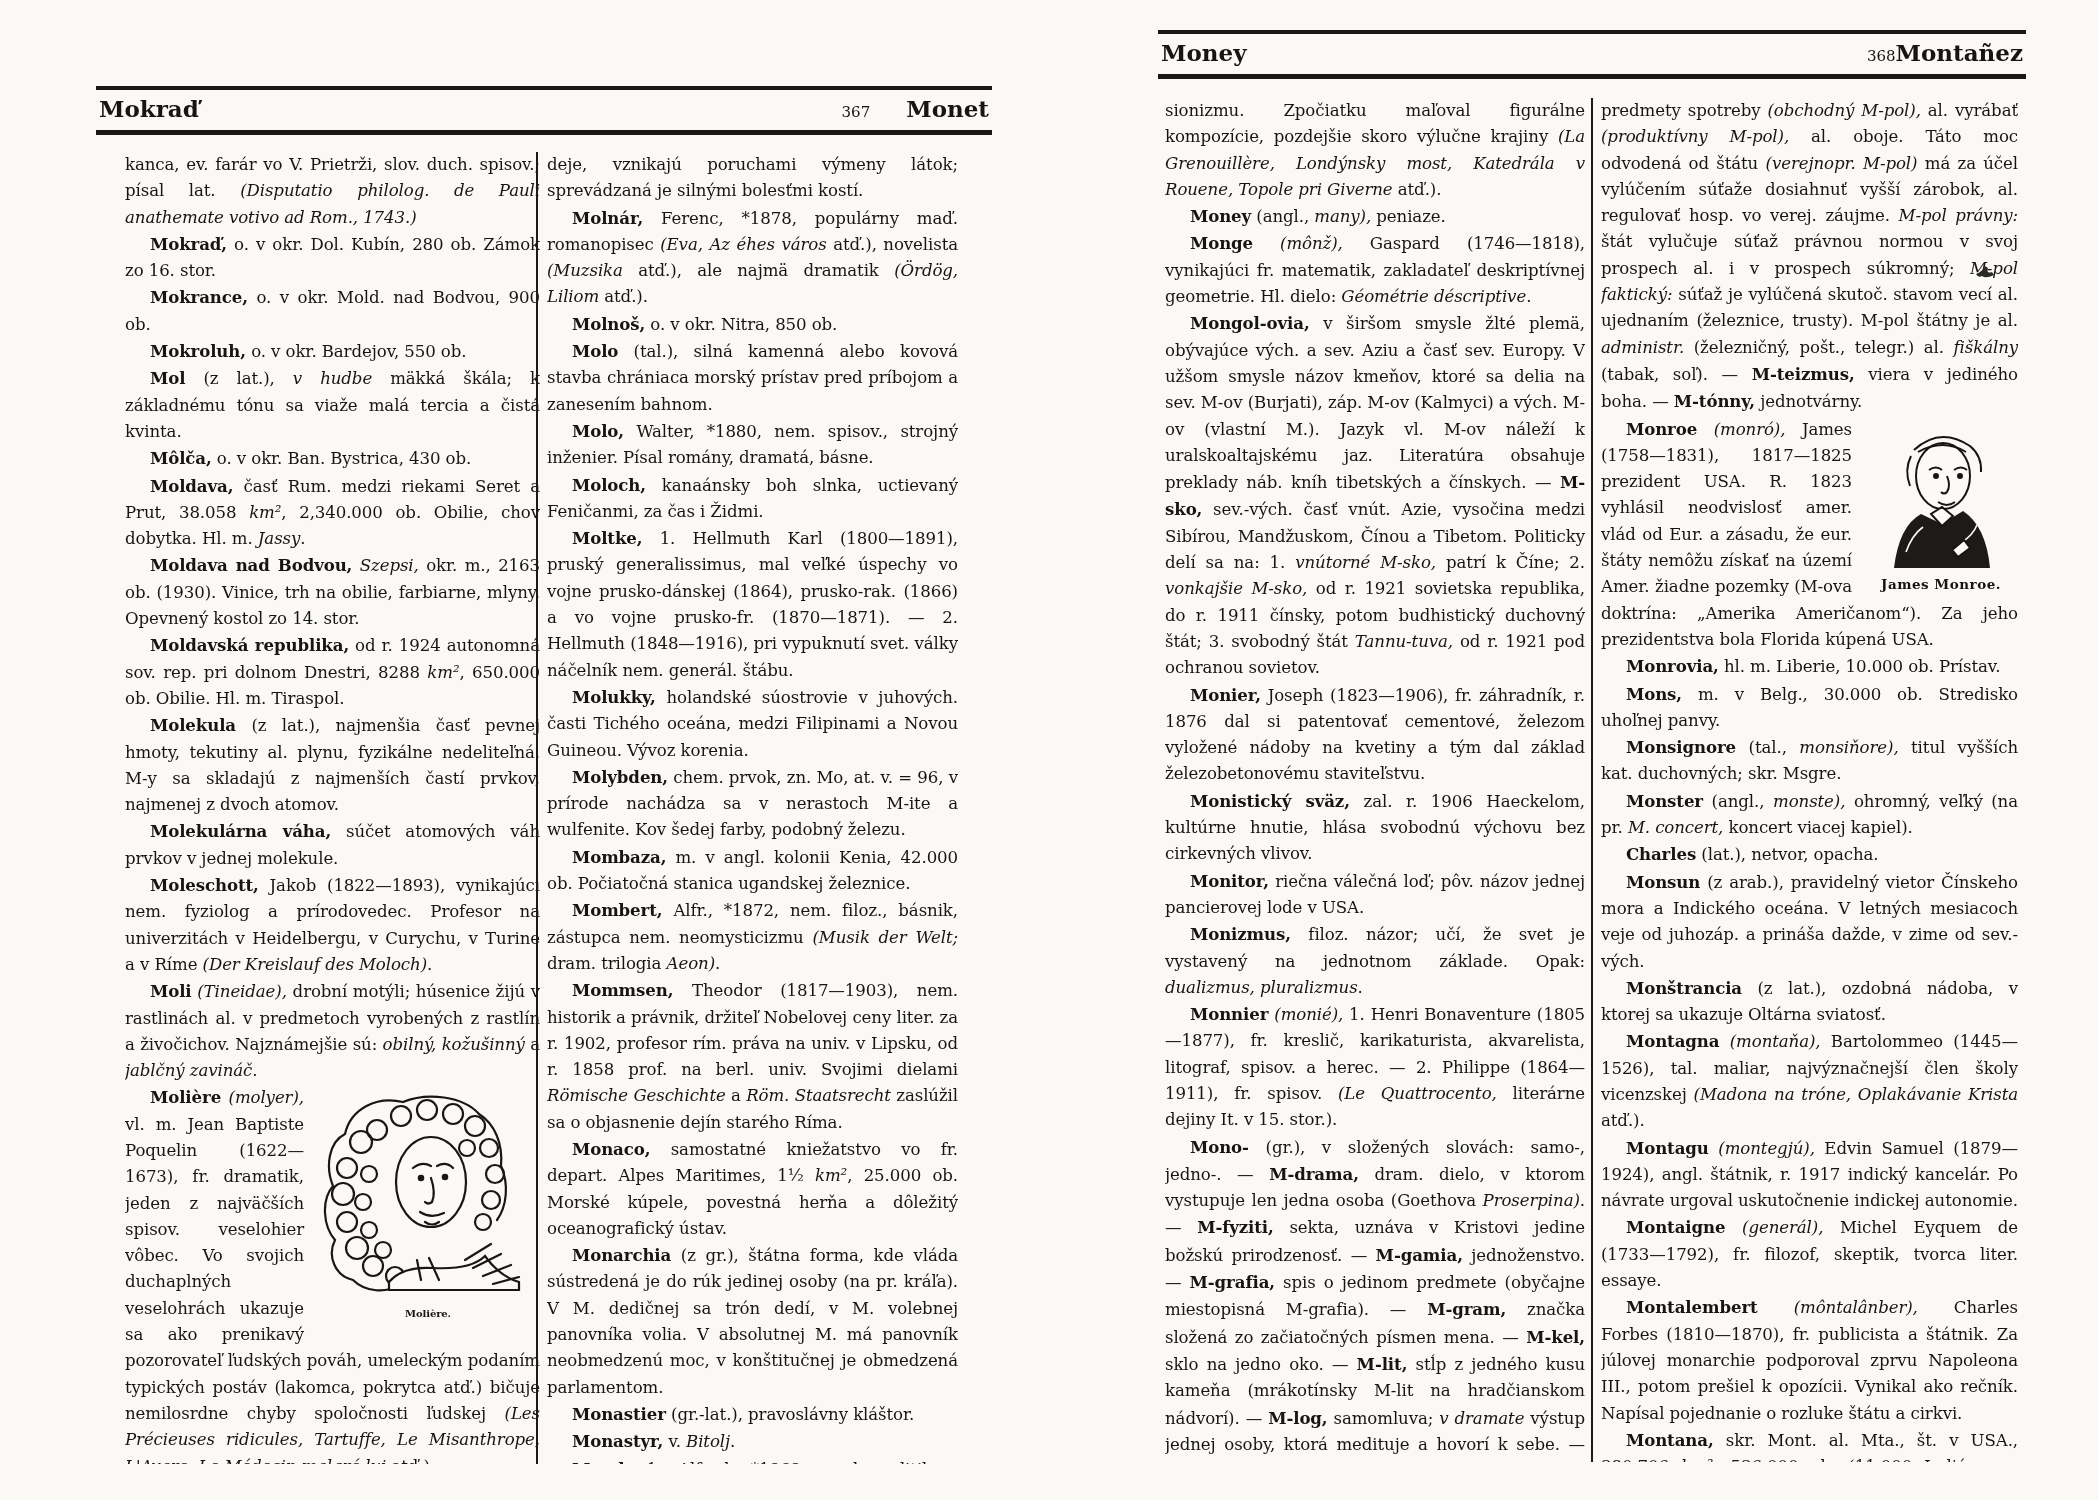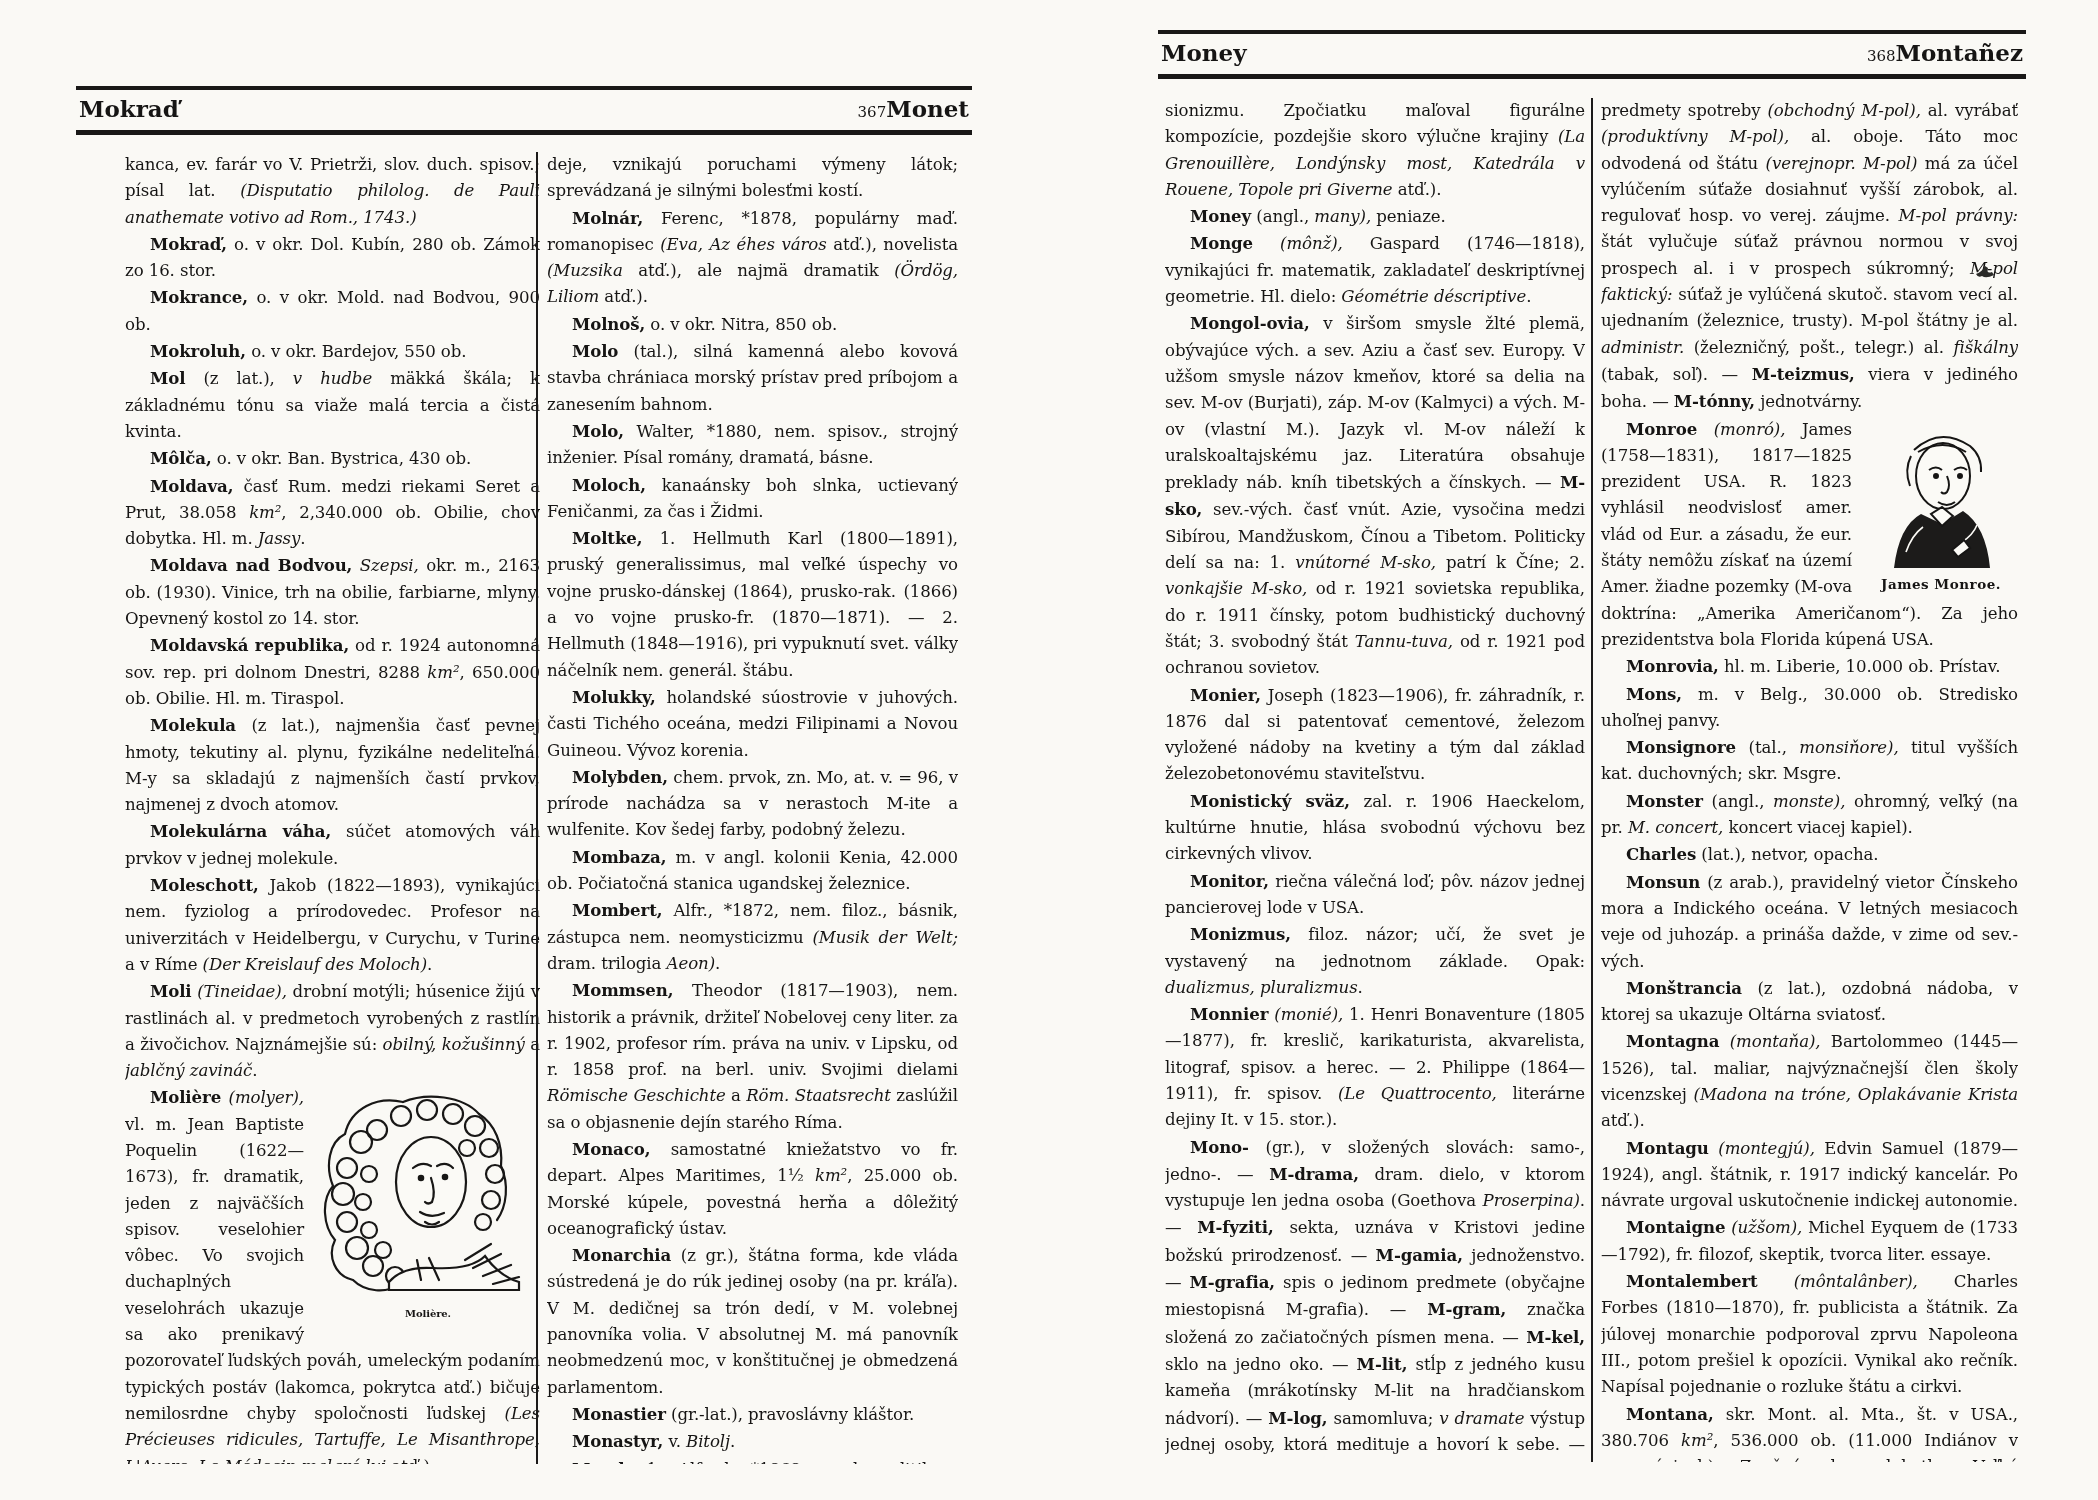--- a/index.html
+++ b/index.html
@@ -10,21 +10,21 @@
     color:#161514;
     overflow:hidden;
   }
   .sheet{position:absolute;inset:0;background:#faf9f5;}
   
   .running-head{
     position:absolute;display:flex;align-items:baseline;
     border-top:4px solid #191817;border-bottom:5px solid #191817;
     padding:6px 3px 5px 3px;font-size:23px;line-height:26px;
   }
-  .rh-left{left:76px;top:86px;width:890px;}
+  .rh-left{left:96px;top:86px;width:890px;gap:36px;}
   .rh-right{left:1158px;top:30px;width:862px;}
   .rh-word{font-weight:bold;}
   .rh-num{flex:1;text-align:right;font-weight:normal;font-size:15px;}
   
   .col{
     position:absolute;text-align:justify;
     font-size:16.6px;line-height:26.3px;letter-spacing:-0.1px;
     overflow:hidden;
   }
   #col-0-0{left:125px;top:152px;width:415px;height:1312px;}
@@ -182,21 +182,21 @@
   </span><span class="bold">Monroe</span><span class="ital"> (monró),</span><span> James (1758—1831), 1817—1825 prezident USA. R. 1823 vyhlásil neodvislosť amer. vlád od Eur. a zásadu, že eur. štáty nemôžu získať na území Amer. žiadne pozemky (M-ova doktrína: „Amerika Američanom“). Za jeho prezidentstva bola Florida kúpená USA.</span></p>
       <p class="par"><span class="bold">Monrovia,</span><span> hl. m. Liberie, 10.000 ob. Prístav.</span></p>
       <p class="par"><span class="bold">Mons,</span><span> m. v Belg., 30.000 ob. Stredisko uhoľnej panvy.</span></p>
       <p class="par"><span class="bold">Monsignore</span><span> (tal., </span><span class="ital">monsiňore),</span><span> titul vyšších kat. duchovných; skr. Msgre.</span></p>
       <p class="par"><span class="bold">Monster</span><span> (angl., </span><span class="ital">monste),</span><span> ohromný, veľký (na pr. </span><span class="ital">M. concert,</span><span> koncert viacej kapiel).</span></p>
       <p class="par"><span class="bold">Charles</span><span> (lat.), netvor, opacha.</span></p>
       <p class="par"><span class="bold">Monsun</span><span> (z arab.), pravidelný vietor Čínskeho mora a Indického oceána. V letných mesiacoch veje od juhozáp. a prináša dažde, v zime od sev.-vých.</span></p>
       <p class="par"><span class="bold">Monštrancia</span><span> (z lat.), ozdobná nádoba, v ktorej sa ukazuje Oltárna sviatosť.</span></p>
       <p class="par"><span class="bold">Montagna</span><span class="ital"> (montaňa),</span><span> Bartolommeo (1445—1526), tal. maliar, najvýznačnejší člen školy vicenzskej </span><span class="ital">(Madona na tróne, Oplakávanie Krista</span><span> atď.).</span></p>
       <p class="par"><span class="bold">Montagu</span><span class="ital"> (montegjú),</span><span> Edvin Samuel (1879—1924), angl. štátnik, r. 1917 indický kancelár. Po návrate urgoval uskutočnenie indickej autonomie.</span></p>
-      <p class="par"><span class="bold">Montaigne</span><span class="ital"> (užšom),</span><span> Michel Eyquem de (1733—1792), fr. filozof, skeptik, tvorca liter. essaye.</span></p>
+      <p class="par"><span class="bold">Montaigne</span><span class="ital"> (generál),</span><span> Michel Eyquem de (1733—1792), fr. filozof, skeptik, tvorca liter. essaye.</span></p>
       <p class="par"><span class="bold">Montalembert</span><span class="ital"> (môntalânber),</span><span> Charles Forbes (1810—1870), fr. publicista a štátnik. Za júlovej monarchie podporoval zprvu Napoleona III., potom prešiel k opozícii. Vynikal ako rečník. Napísal pojednanie o rozluke štátu a cirkvi.</span></p>
       <p class="par"><span class="bold">Montana,</span><span> skr. Mont. al. Mta., št. v USA., 380.706 </span><span class="ital">km²</span><span>, 536.000 ob. (11.000 Indiánov v rezerváciach). Značný chov dobytka. Veľké ložiská na medenú rudu. Hl. m. Helena.</span></p>
     </div>
 
   <div class="divider" id="div-left"></div>
   <div class="divider" id="div-right"></div>
 
   <svg class="smudge" width="26" height="24" viewBox="0 0 26 24">
     <path d="M4 18 q6 -2 9 -8 l3 2 q-2 6 4 4 l2 3 q-8 4 -12 1 q-4 2 -6 -2 z" fill="#2a2a28"></path>
   </svg>

